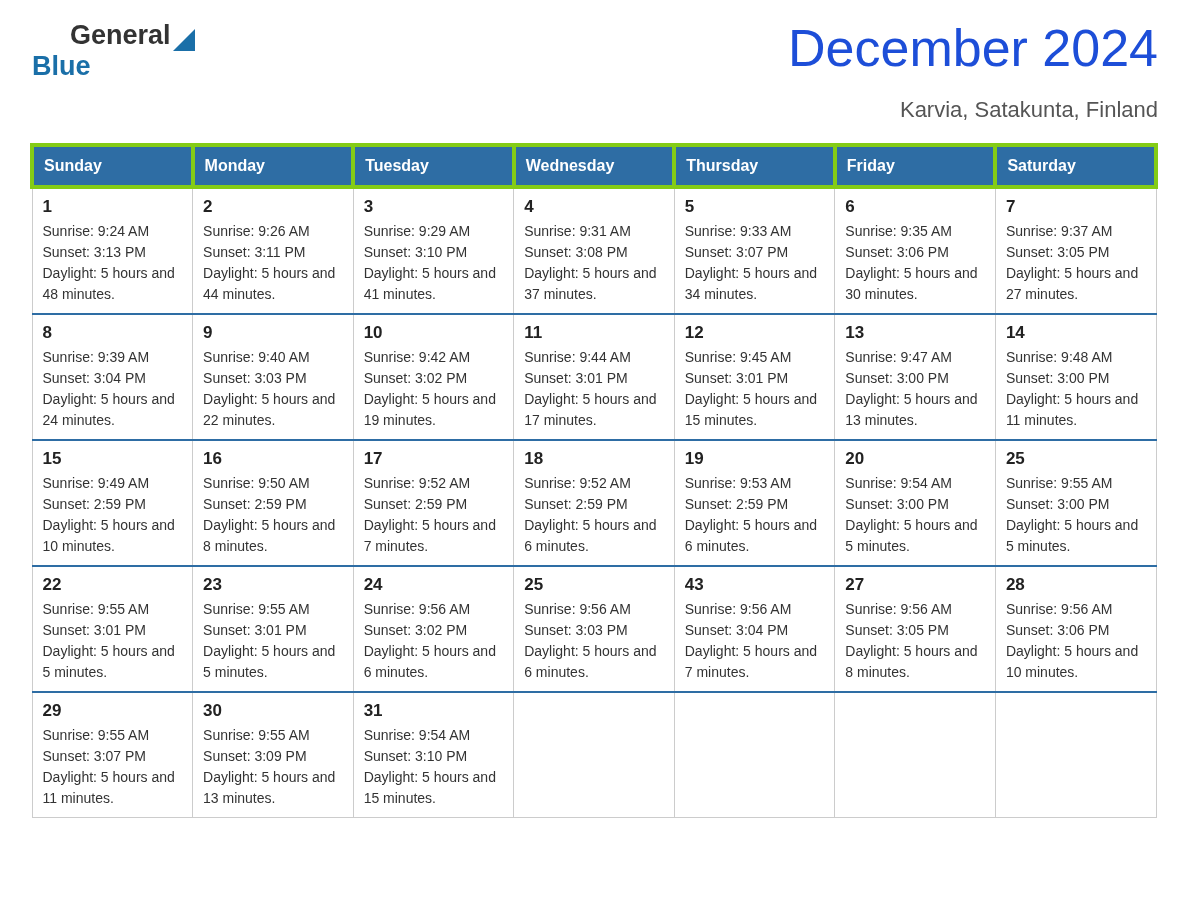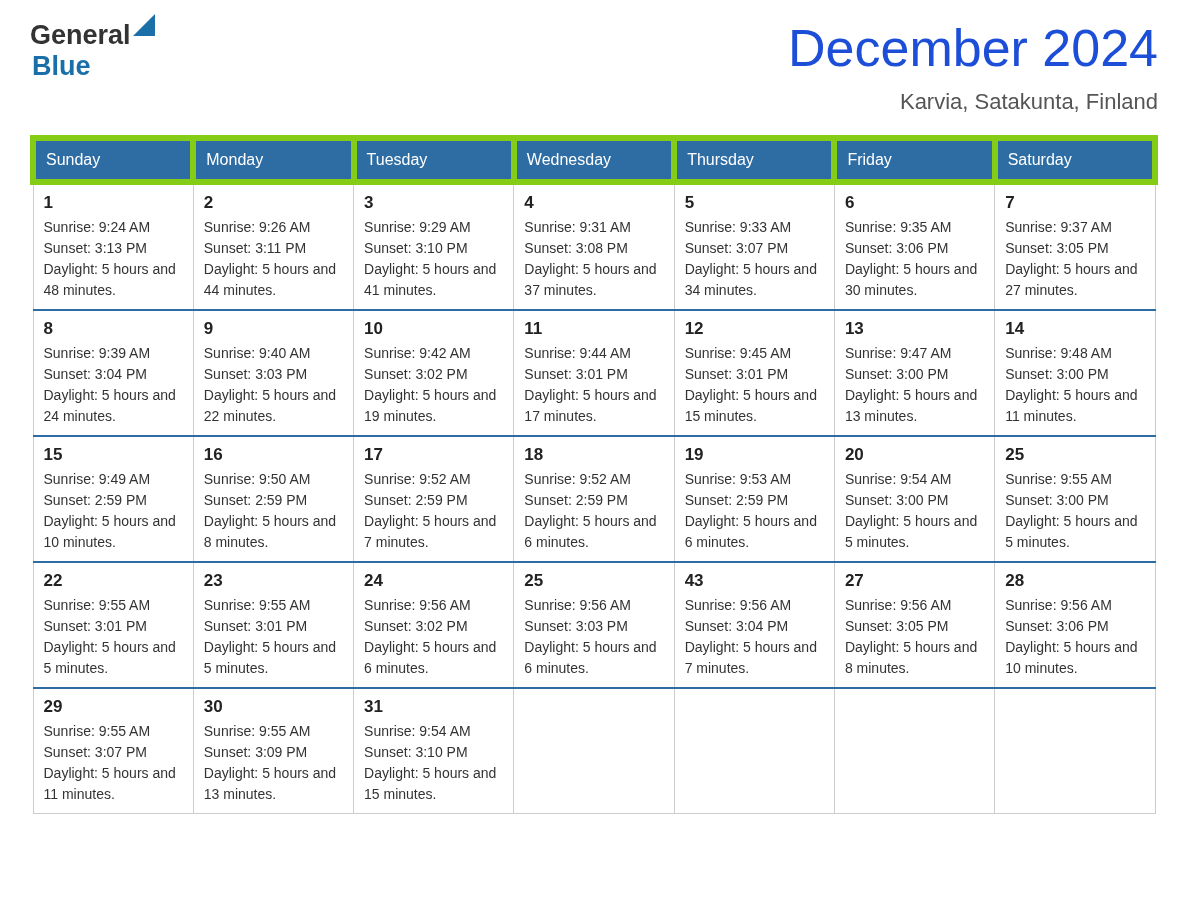--- a/index.html
+++ b/index.html
@@ -21,34 +21,34 @@
     }
     .month-title {
       font-size: 52px;
       font-weight: normal;
       color: #1d4ed8;
       line-height: 1.1;
     }
     .location {
       font-size: 22px;
       color: #555;
-      margin-top: 12px;
+      margin-top: 20px;
     }
     table {
       width: 100%;
       border-collapse: collapse;
     }
     thead tr th {
       background-color: #2e6da4;
       color: #fff;
       padding: 10px 10px;
       text-align: left;
       font-size: 16px;
-      font-weight: normal;
-      border: 6px solid #84cc16;
+      font-weight: bold;
+      border: 4px solid #84cc16;
     }
     tbody tr td {
       vertical-align: top;
       padding: 8px 10px;
       border: 1px solid #ccc;
       border-top: 2px solid #2e6da4;
       font-size: 13.5px;
       color: #222;
       width: calc(100% / 7);
       min-height: 80px;
@@ -67,21 +67,22 @@
     tbody tr td.empty {
       background: #fff;
     }
     
     .logo-wrapper {
       display: flex;
       flex-direction: column;
     }
     .logo-line1 {
       display: flex;
-      align-items: flex-start;
+      align-items: flex-end;
+      margin-left: 40px;
     }
     .logo-line2 {
       display: flex;
       margin-left: 2px;
     }
   </style>
 </head>
 <body>
 
 <div class="header">

